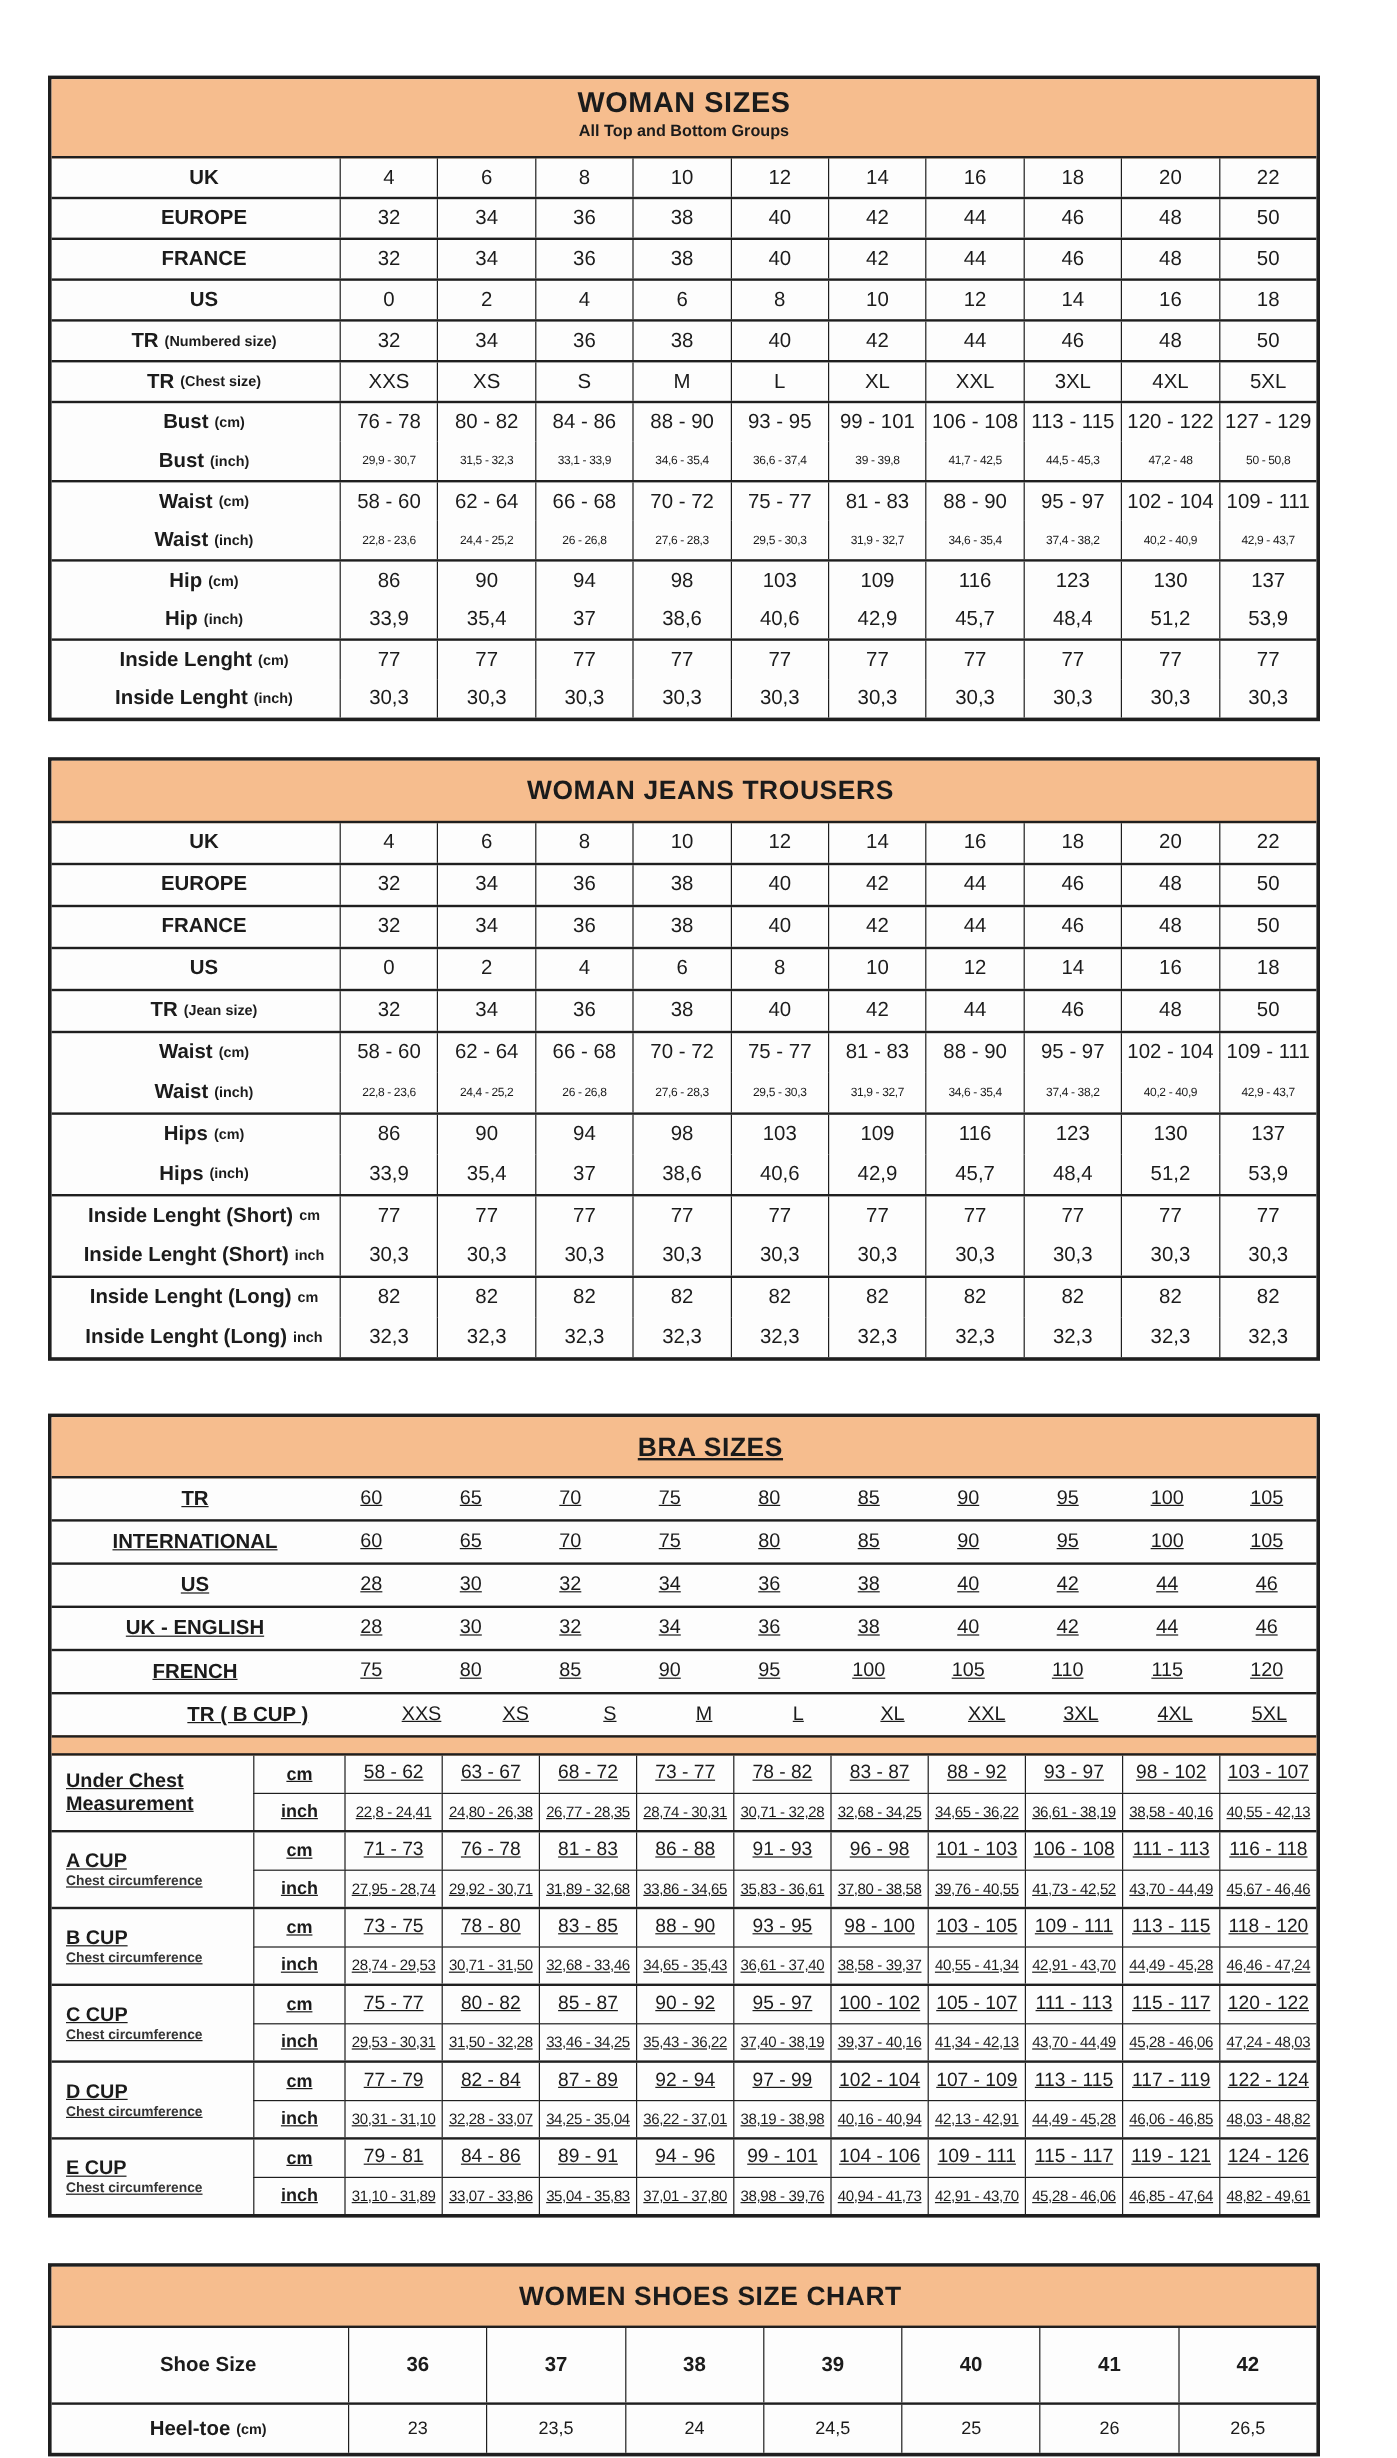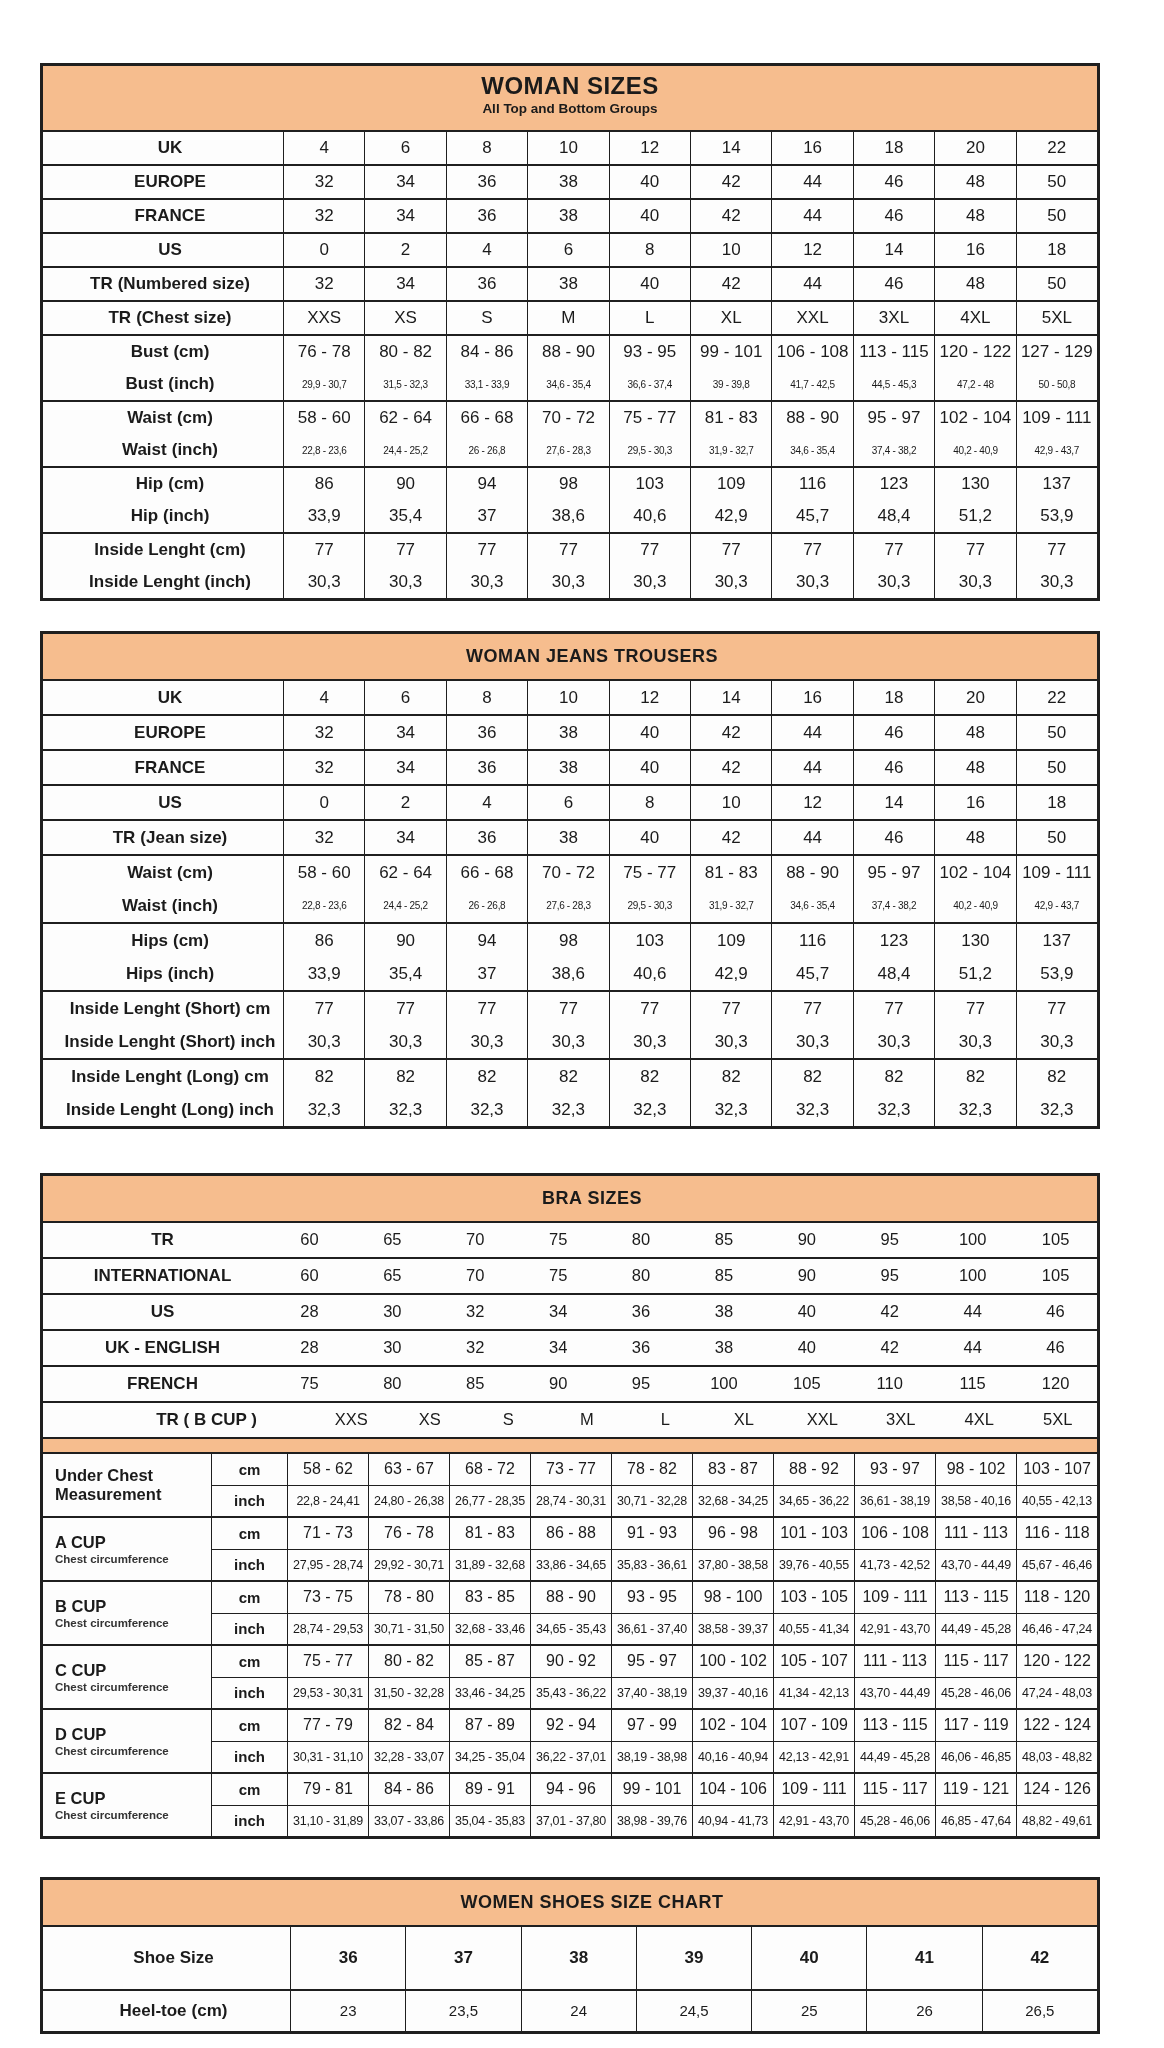--- a/index.html
+++ b/index.html
@@ -22,21 +22,21 @@
     text-align:center;
     padding:7px 0 14px 0;
   }
   .tbl-head .title{
     font-size:24px;font-weight:bold;letter-spacing:.5px;line-height:1.1;
   }
   .tbl-head .subtitle{
     font-size:13.5px;font-weight:bold;margin-top:2px;
   }
   .tbl-head.single{padding:13px 0 12px 0;}
-  .tbl-head.single .title{font-size:18px;padding-left:44px;}
+  .tbl-head.single .title{font-size:22px;padding-left:44px;}
 
   .trow{display:grid;align-items:stretch;border-top:2px solid #1f1f1f;}
   .rows > .trow:first-child{border-top:none;}
   .trow.cont{border-top:none;}
 
   .cell{
     display:flex;align-items:center;justify-content:center;
     text-align:center;
     border-left:1.6px solid #1f1f1f;
     font-size:17px;
@@ -44,21 +44,21 @@
     overflow:hidden;
   }
   .labelcell{
     justify-content:center;
     border-left:none;
     padding-left:14px;
     font-weight:bold;
     white-space:nowrap;
   }
   .lmain{font-weight:bold;}
-  .lsmall{font-size:17px;font-weight:bold;margin-left:5px;}
+  .lsmall{font-size:12px;font-weight:bold;margin-left:5px;}
   .lsmall:empty{display:none;}
 
   
   .t12 .trow{height:32px;}
   .t2  .trow{height:33px;}
   .trow.compact .vcell{font-size:10px;letter-spacing:-0.3px;}
 
   
   .band .trow{height:34px;}
   .band .cell{border-left:none;}
@@ -95,21 +95,21 @@
 
   
   .shoes .trow{border-top:2px solid #1f1f1f;}
   .shoes .rows > .trow:first-child{border-top:none;height:62px;}
   .shoes .rows > .trow:last-child{height:40px;}
   .shoes .rows > .trow:first-child .vcell{font-weight:bold;font-size:17px;}
   .shoes .rows > .trow:last-child .vcell{font-size:15px;}
 
   .mb1{margin-bottom:30px;}
   .mb2{margin-bottom:44px;}
-  .mb3{margin-bottom:38px;}
+  .mb3{margin-bottom:38px;text-decoration:underline;}
 </style>
 </head>
 <body style="--peach: #f6bd8e;">
 
 <div class="page">
 
   <section class="tbl t12 mb1">
     <div class="tbl-head">
       <div class="title">WOMAN SIZES</div>
       <div class="subtitle">All Top and Bottom Groups</div>

